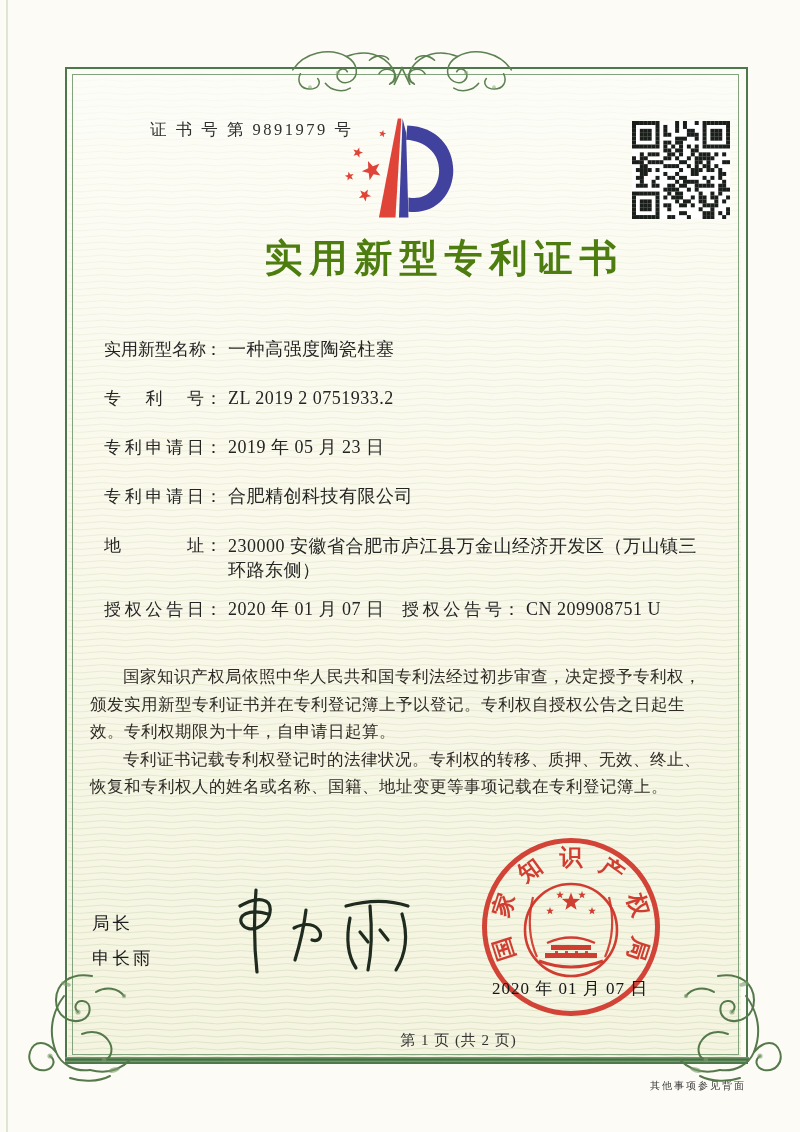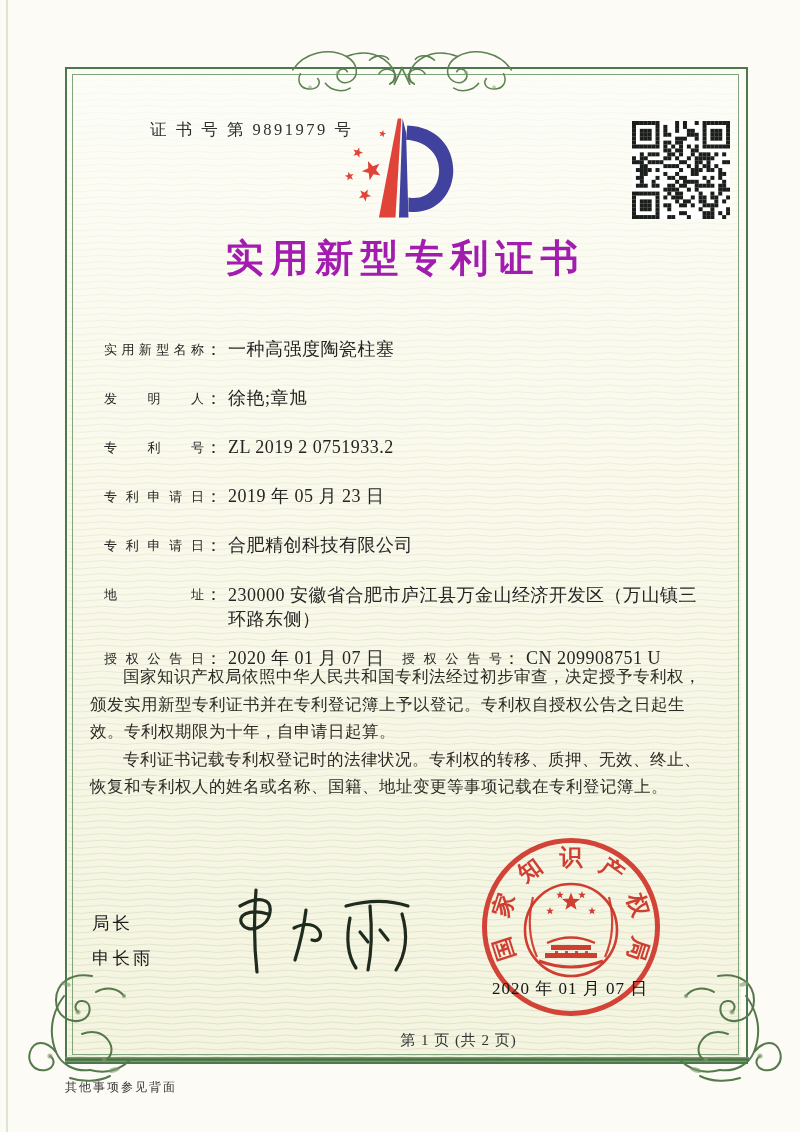--- a/index.html
+++ b/index.html
@@ -26,26 +26,26 @@
   .flourish{width:112px;height:116px;z-index:5;}
   .fl-left{left:26px;top:970px;}
   .fl-right{left:672px;top:970px;transform:scaleX(-1);}
 
   .cert-no{left:105px;top:119px;font-size:16.5px;letter-spacing:2.5px;color:#2f2f2f;z-index:6;margin-left:45px;}
 
   .logo{left:340px;top:109px;width:118px;height:118px;z-index:6;}
   .qr{left:632px;top:121px;width:98px;height:98px;z-index:6;background:#fff;}
 
   .doc-title{left:65px;top:233px;width:681px;text-align:center;font-size:38px;font-weight:bold;
-    letter-spacing:7px;color:#a21caf;z-index:6;}
+    letter-spacing:7px;color:#4d7c0f;z-index:6;padding-left:39px;}
 
   .fields{left:104px;top:338px;width:626px;z-index:6;font-size:18px;color:#242424;}
   .frow{margin-bottom:26px;line-height:23px;white-space:nowrap;}
   .frow.addr{white-space:normal;margin-bottom:16px;}
-  .flabel{display:inline-block;width:100px;font-size:13px;text-align:justify;text-align-last:justify;vertical-align:top;}
+  .flabel{display:inline-block;width:100px;font-size:17px;text-align:justify;text-align-last:justify;vertical-align:top;}
   .fcolon{display:inline-block;margin:0 6px 0 1px;font-size:17px;vertical-align:top;}
   .fvalue{display:inline-block;vertical-align:top;letter-spacing:.5px;}
   .fvalue.addr-v{width:472px;line-height:24px;}
   .fvalue.gd{width:174px;}
   .pair2{display:inline-block;}
 
   .paras{left:90px;top:663px;width:622px;z-index:6;font-size:16.5px;line-height:27.5px;color:#2e2a25;}
   .paras p{margin:0;text-indent:2em;letter-spacing:.5px;}
 
   .signoff-title{left:92px;top:911px;font-size:17.5px;letter-spacing:3px;color:#1d1d1d;z-index:6;}
@@ -53,21 +53,21 @@
   .signature{left:210px;top:876px;width:218px;height:102px;z-index:7;}
 
   .seal{left:477px;top:833px;width:188px;height:188px;z-index:6;}
   .seal-ring{position:absolute;left:5px;top:5px;width:168px;height:168px;border:5px solid rgba(206,52,40,.92);border-radius:50%;}
   .seal-char{position:absolute;font-size:23px;font-weight:bold;color:rgba(206,52,40,.95);
     transform-origin:center;line-height:1;}
   .seal-emblem{position:absolute;left:0;top:0;}
   .seal-date{left:492px;top:977px;font-size:17px;letter-spacing:1px;color:#161616;z-index:8;white-space:nowrap;}
 
   .page-info{left:65px;top:1031px;width:787px;text-align:center;font-size:15px;color:#333;z-index:6;letter-spacing:1px;}
-  .back-note{left:65px;top:1079px;width:681px;text-align:left;font-size:12px;color:#3a3a3a;z-index:6;letter-spacing:2px;}
+  .back-note{left:65px;top:1079px;width:681px;text-align:right;font-size:10px;color:#3a3a3a;z-index:6;letter-spacing:2px;}
 </style>
 </head>
 <body>
 
 <div class="abs scan-edge"></div>
 
 <div class="abs waves-wrap">
   <svg id="waves-svg" width="673" height="987" xmlns="http://www.w3.org/2000/svg">
       <path d="M0,4.0 Q11.5,5.9 23,4.0 Q34.5,2.1 46,4.0 Q57.5,5.9 69,4.0 Q80.5,2.1 92,4.0 Q103.5,5.9 115,4.0 Q126.5,2.1 138,4.0 Q149.5,5.9 161,4.0 Q172.5,2.1 184,4.0 Q195.5,5.9 207,4.0 Q218.5,2.1 230,4.0 Q241.5,5.9 253,4.0 Q264.5,2.1 276,4.0 Q287.5,5.9 299,4.0 Q310.5,2.1 322,4.0 Q333.5,5.9 345,4.0 Q356.5,2.1 368,4.0 Q379.5,5.9 391,4.0 Q402.5,2.1 414,4.0 Q425.5,5.9 437,4.0 Q448.5,2.1 460,4.0 Q471.5,5.9 483,4.0 Q494.5,2.1 506,4.0 Q517.5,5.9 529,4.0 Q540.5,2.1 552,4.0 Q563.5,5.9 575,4.0 Q586.5,2.1 598,4.0 Q609.5,5.9 621,4.0 Q632.5,2.1 644,4.0 Q655.5,5.9 667,4.0 Q678.5,2.1 690,4.0" fill="none" stroke="#dde4c6" stroke-width="1" opacity="0.15"></path>
       <path d="M0,10.5 Q11.5,12.4 23,10.5 Q34.5,8.6 46,10.5 Q57.5,12.4 69,10.5 Q80.5,8.6 92,10.5 Q103.5,12.4 115,10.5 Q126.5,8.6 138,10.5 Q149.5,12.4 161,10.5 Q172.5,8.6 184,10.5 Q195.5,12.4 207,10.5 Q218.5,8.6 230,10.5 Q241.5,12.4 253,10.5 Q264.5,8.6 276,10.5 Q287.5,12.4 299,10.5 Q310.5,8.6 322,10.5 Q333.5,12.4 345,10.5 Q356.5,8.6 368,10.5 Q379.5,12.4 391,10.5 Q402.5,8.6 414,10.5 Q425.5,12.4 437,10.5 Q448.5,8.6 460,10.5 Q471.5,12.4 483,10.5 Q494.5,8.6 506,10.5 Q517.5,12.4 529,10.5 Q540.5,8.6 552,10.5 Q563.5,12.4 575,10.5 Q586.5,8.6 598,10.5 Q609.5,12.4 621,10.5 Q632.5,8.6 644,10.5 Q655.5,12.4 667,10.5 Q678.5,8.6 690,10.5" fill="none" stroke="#dde4c6" stroke-width="1" opacity="0.16"></path>
@@ -603,23 +603,20 @@
     <rect x="23" y="24" width="1.02" height="1.02" fill="#1b1f1b"></rect>
   </svg>
 
 <div class="abs doc-title">实用新型专利证书</div>
 
 <div class="abs fields">
   <div class="frow">
     <span class="flabel">实用新型名称</span><span class="fcolon">：</span><span class="fvalue">一种高强度陶瓷柱塞</span>
   </div>
   <div class="frow">
-    <span class="flabel">发明人</span><span class="fcolon">：</span><span class="fvalue">徐艳;章旭</span>
-  </div>
-  <div class="frow">
     <span class="flabel">专利号</span><span class="fcolon">：</span><span class="fvalue">ZL 2019 2 0751933.2</span>
   </div>
   <div class="frow">
     <span class="flabel">专利申请日</span><span class="fcolon">：</span><span class="fvalue">2019 年 05 月 23 日</span>
   </div>
   <div class="frow">
     <span class="flabel">专利申请日</span><span class="fcolon">：</span><span class="fvalue">合肥精创科技有限公司</span>
   </div>
   <div class="frow addr">
     <span class="flabel">地址</span><span class="fcolon">：</span><span class="fvalue addr-v">230000 安徽省合肥市庐江县万金山经济开发区（万山镇三环路东侧）</span>

